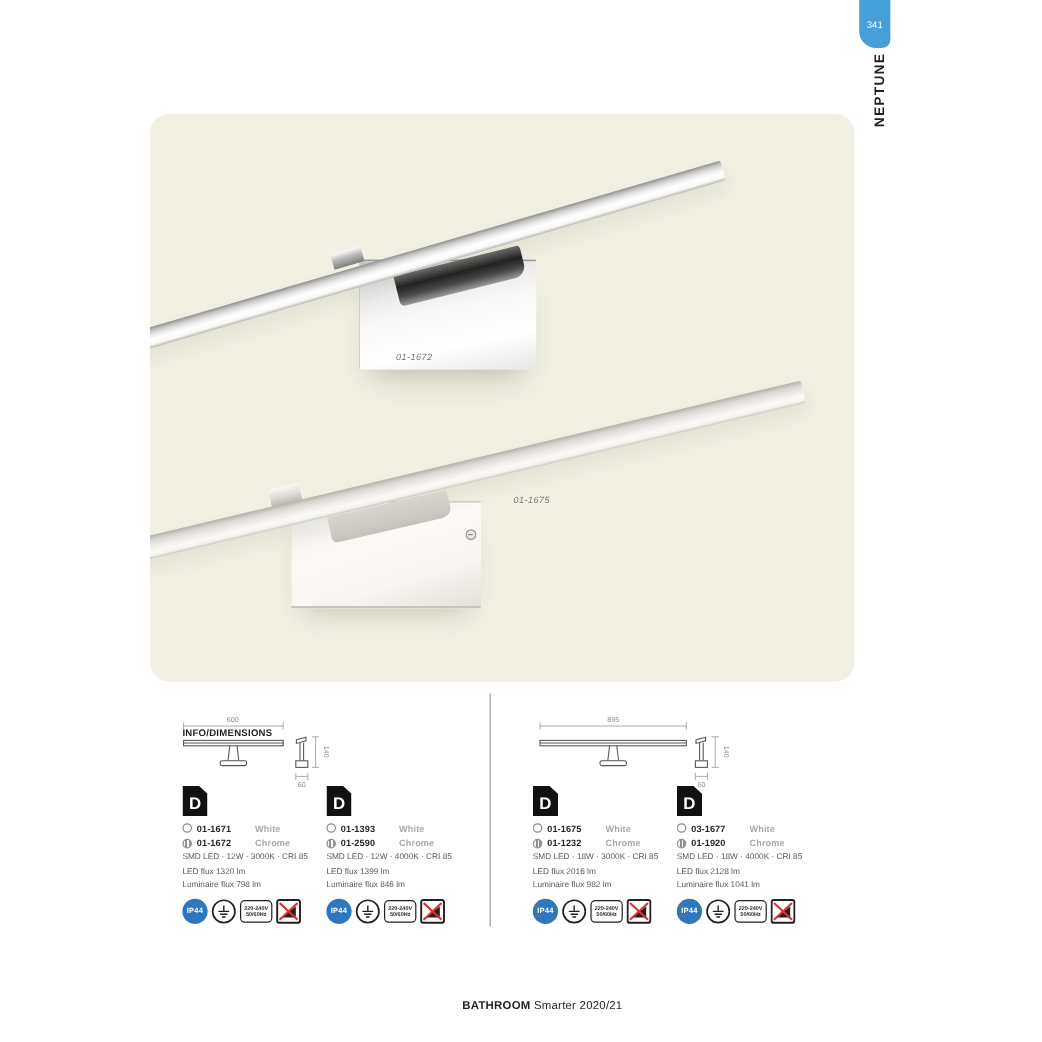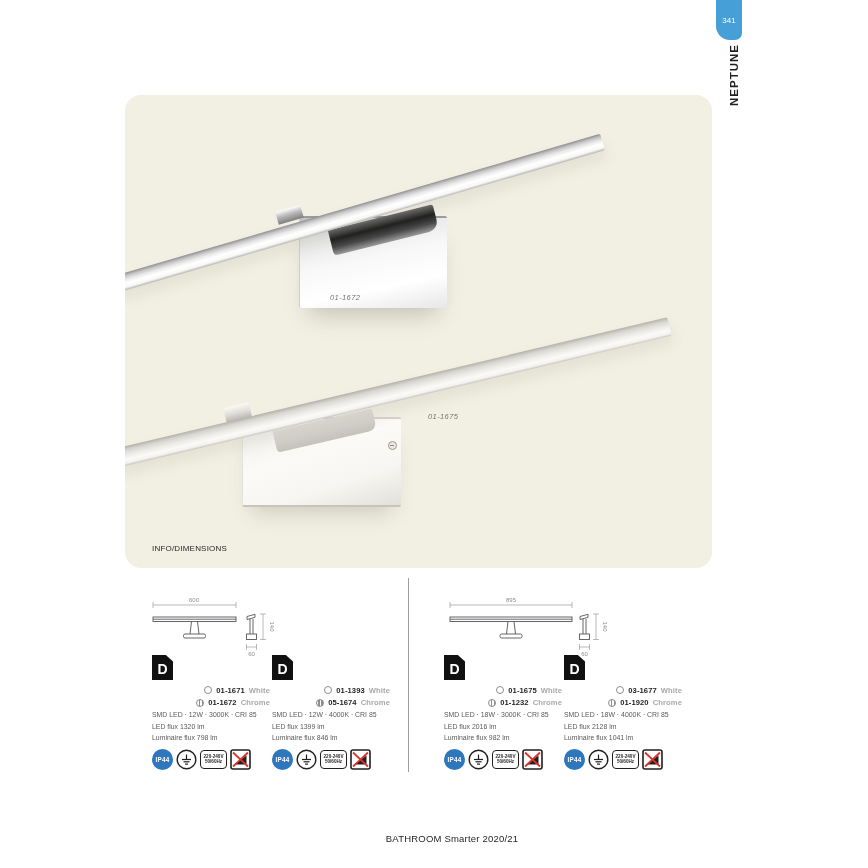--- a/index.html
+++ b/index.html
@@ -18,21 +18,21 @@
   .page-tab span{color:#fff;font-size:8px;}
   .series-title{
     position:absolute;right:128px;top:48px;height:58px;
     writing-mode:vertical-rl;transform:rotate(180deg);
     font-weight:700;font-size:11.5px;letter-spacing:1px;color:#231f20;
   }
   .footer{
     position:absolute;left:0;right:0;top:833px;text-align:center;
     font-size:9.5px;color:#231f20;letter-spacing:0.2px;
   }
-  .footer b{font-weight:400;padding-left:36px;}
+  .footer b{font-weight:700;padding-left:36px;}
   
   .showcase{
     position:absolute;left:125px;top:95px;width:587px;height:473px;
     background:#f2f0e3;border-radius:16px;overflow:hidden;
   }
   .bar{position:absolute;transform-origin:left center;border-radius:2px;}
   .bar-chrome{
     left:-10px;top:181px;width:508px;height:17px;transform:rotate(-16.3deg);
     background:linear-gradient(to bottom,#8f8f8f 0%,#c6c6c6 18%,#e9e9e9 38%,#ffffff 60%,#f7f7f5 84%,#b5b5b3 100%);
     box-shadow:0 8px 14px rgba(90,90,70,0.10);
@@ -82,21 +82,21 @@
   .screw::after{
     content:"";position:absolute;left:1px;top:2.5px;width:4px;height:1px;background:#8a887f;
   }
   .photo-code{
     position:absolute;font-style:italic;font-size:7.5px;color:#75766a;letter-spacing:0.4px;
   }
   .photo-code.top{left:205px;top:198px;}
   .photo-code.bottom{left:303px;top:317px;}
   
   .info-header{
-    position:absolute;left:152px;top:544px;font-size:8px;font-weight:400;letter-spacing:0.2px;
+    position:absolute;left:152px;top:606px;font-size:8px;font-weight:700;letter-spacing:0.2px;
   }
   .v-divider{
     position:absolute;left:408px;top:578px;width:1px;height:194px;background:#9d9d9d;
   }
   .dim-svg{position:absolute;}
   .dim-svg.left{left:150px;top:592px;}
   .dim-svg.right{left:442px;top:592px;}
   .dim-svg line.dim, .dim-svg path.dim{stroke:#8c8c8c;stroke-width:0.6;fill:none;}
   .dim-svg .outline{stroke:#55565a;stroke-width:0.9;fill:#fff;}
   .dim-svg .oline{stroke:#55565a;stroke-width:0.9;fill:none;}
@@ -104,26 +104,26 @@
   
   .prod-col{position:absolute;top:655px;width:118px;}
   .prod-col.c1{left:152px;} .prod-col.c2{left:272px;}
   .prod-col.c3{left:444px;} .prod-col.c4{left:564px;}
   .mount-icon{
     width:21px;height:25px;background:#111;margin-bottom:4px;
     clip-path:polygon(0 0,66% 0,100% 26%,100% 100%,0 100%);
     display:flex;align-items:center;justify-content:center;
   }
   .mount-icon span{color:#fff;font-weight:700;font-size:14px;line-height:1;margin-top:2px;}
-  .variant-row{display:flex;align-items:center;gap:4px;height:12.5px;justify-content:flex-end;}
+  .variant-row{display:flex;align-items:center;gap:4px;height:12.5px;}
   .swatch{width:8px;height:8px;border-radius:50%;border:1px solid #8f8d8e;flex:0 0 auto;box-sizing:border-box;}
   .swatch-white{background:#fff;}
   .swatch-chrome{background:repeating-linear-gradient(90deg,#fdfdfd 0 1.5px,#8f8f8f 1.5px 3px);}
   .code{font-weight:700;font-size:7.6px;color:#231f20;letter-spacing:0.1px;}
-  .finish{font-weight:700;font-size:7.6px;color:#aaa8a9;letter-spacing:0.1px;}
+  .finish{font-weight:700;font-size:7.6px;color:#aaa8a9;letter-spacing:0.1px;margin-left:16px;}
   .spec-line{font-size:6.9px;color:#58595b;line-height:11.5px;white-space:nowrap;}
   .badges{display:flex;align-items:center;gap:3px;margin-top:5px;}
   .badge-ip{
     width:21px;height:21px;border-radius:50%;background:#2e77bc;color:#fff;
     font-weight:700;font-size:6.3px;display:flex;align-items:center;justify-content:center;
     letter-spacing:0.2px;flex:0 0 auto;
   }
   .badge-volt{
     width:27px;height:19px;border:1.4px solid #231f20;border-radius:4px;box-sizing:border-box;
     display:flex;flex-direction:column;align-items:center;justify-content:center;flex:0 0 auto;background:#fff;
@@ -254,21 +254,21 @@
   <div class="mount-icon">
     <span>D</span>
   </div>
   <div class="variant-row">
     <span class="swatch swatch-white"></span>
     <span class="code">01-1393</span>
     <span class="finish">White</span>
   </div>
   <div class="variant-row">
     <span class="swatch swatch-chrome"></span>
-    <span class="code">05-1674</span>
+    <span class="code">01-2590</span>
     <span class="finish">Chrome</span>
   </div>
   <div class="spec-line">SMD LED · 12W · 4000K · CRI 85</div>
   <div class="spec-line">LED flux 1399 lm</div>
   <div class="spec-line">Luminaire flux 846 lm</div>
   <div class="badges">
     <span class="badge-ip">IP44</span>
     <svg class="badge-svg" width="21" height="21" viewBox="0 0 21 21">
       <circle cx="10.5" cy="10.5" r="9.3" fill="#fff" stroke="#231f20" stroke-width="1.4"></circle>
       <line x1="10.5" y1="5.5" x2="10.5" y2="10" stroke="#231f20" stroke-width="1.2"></line>

